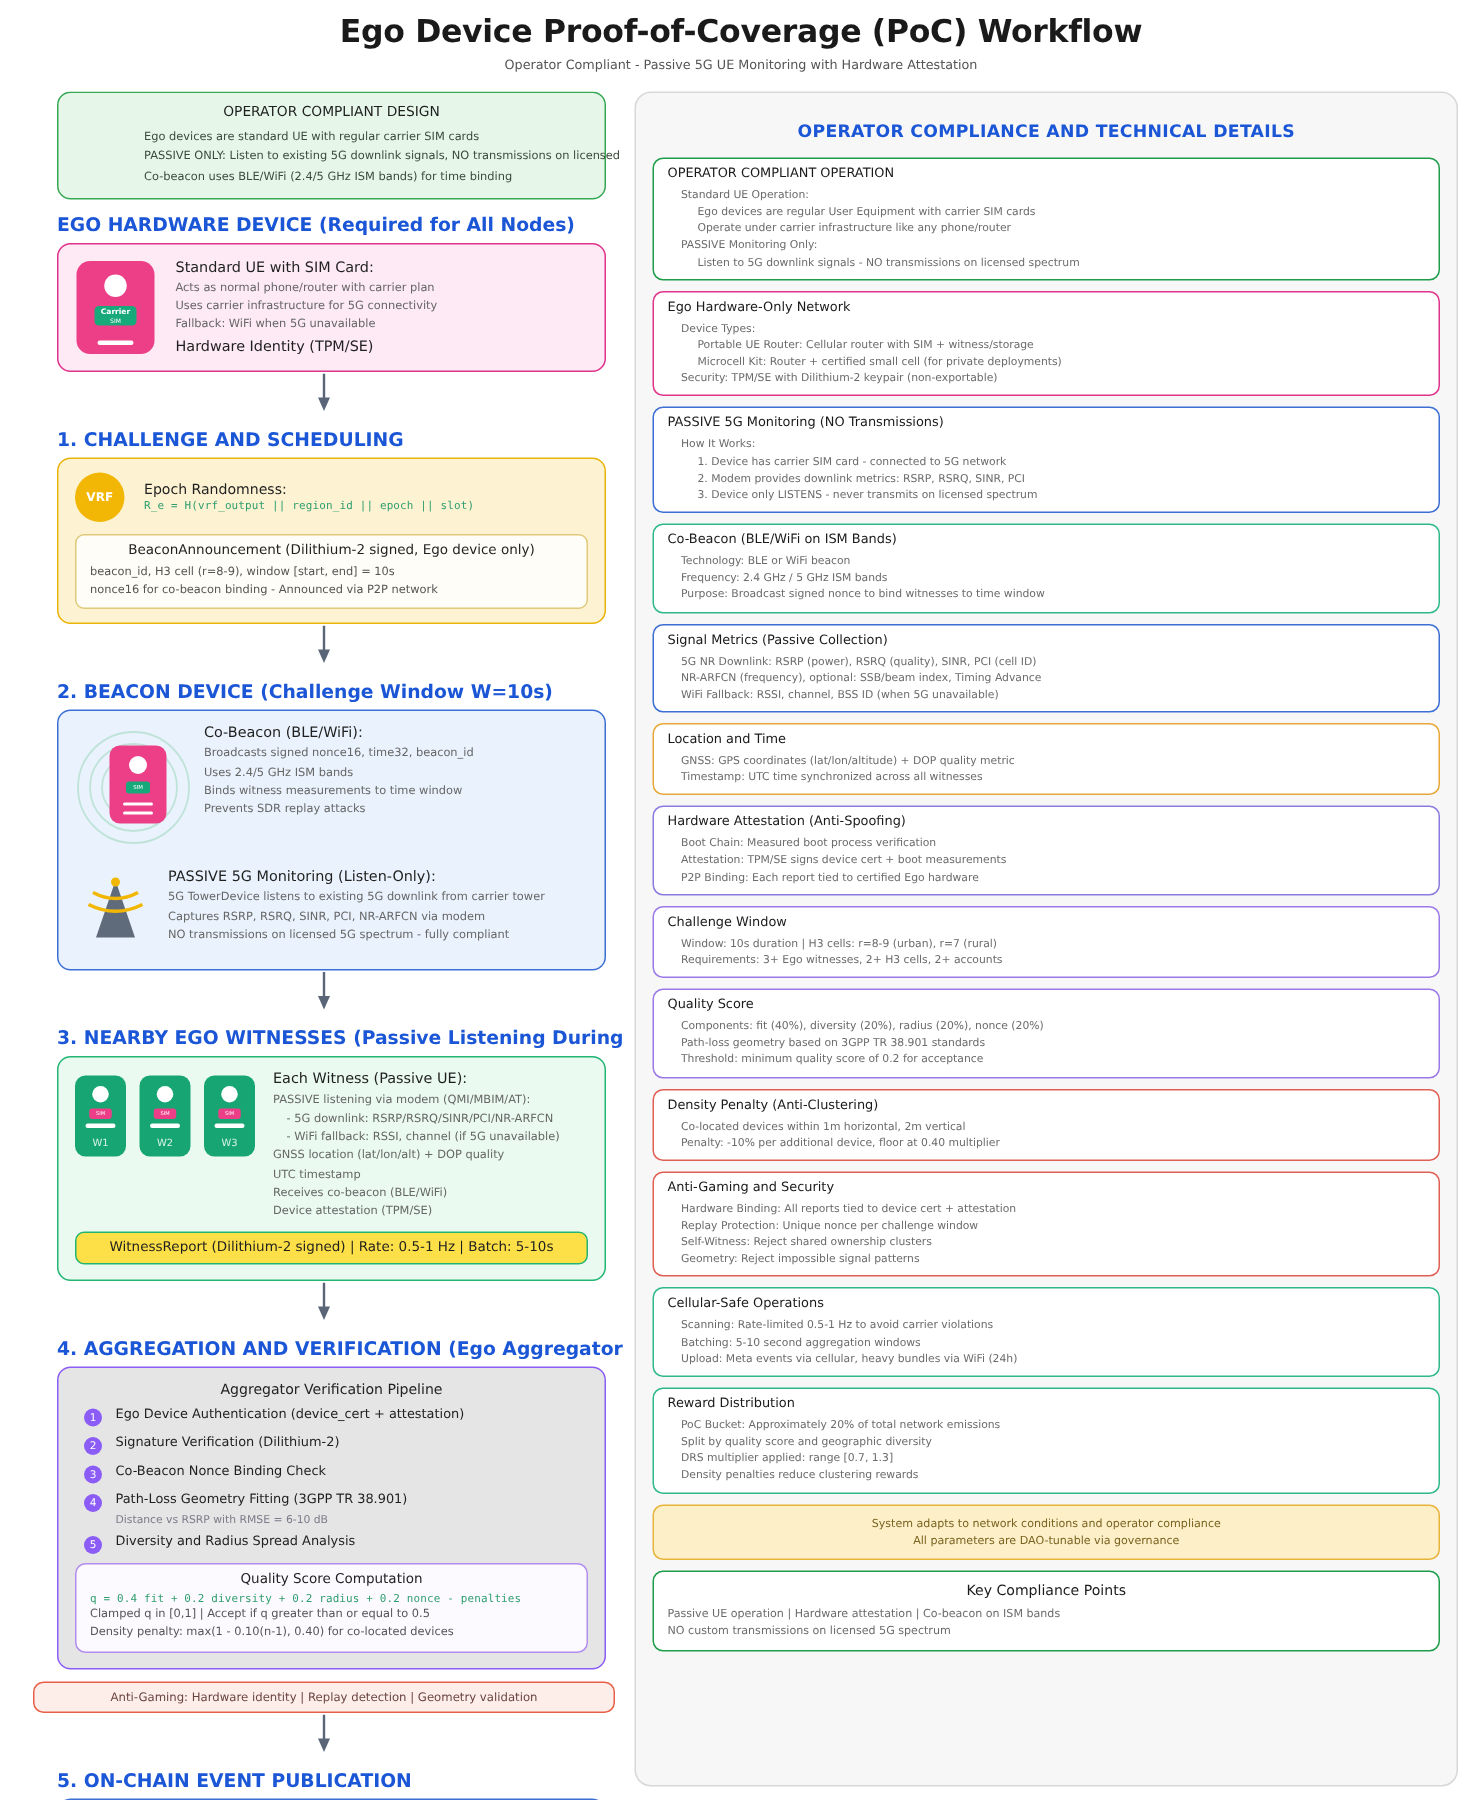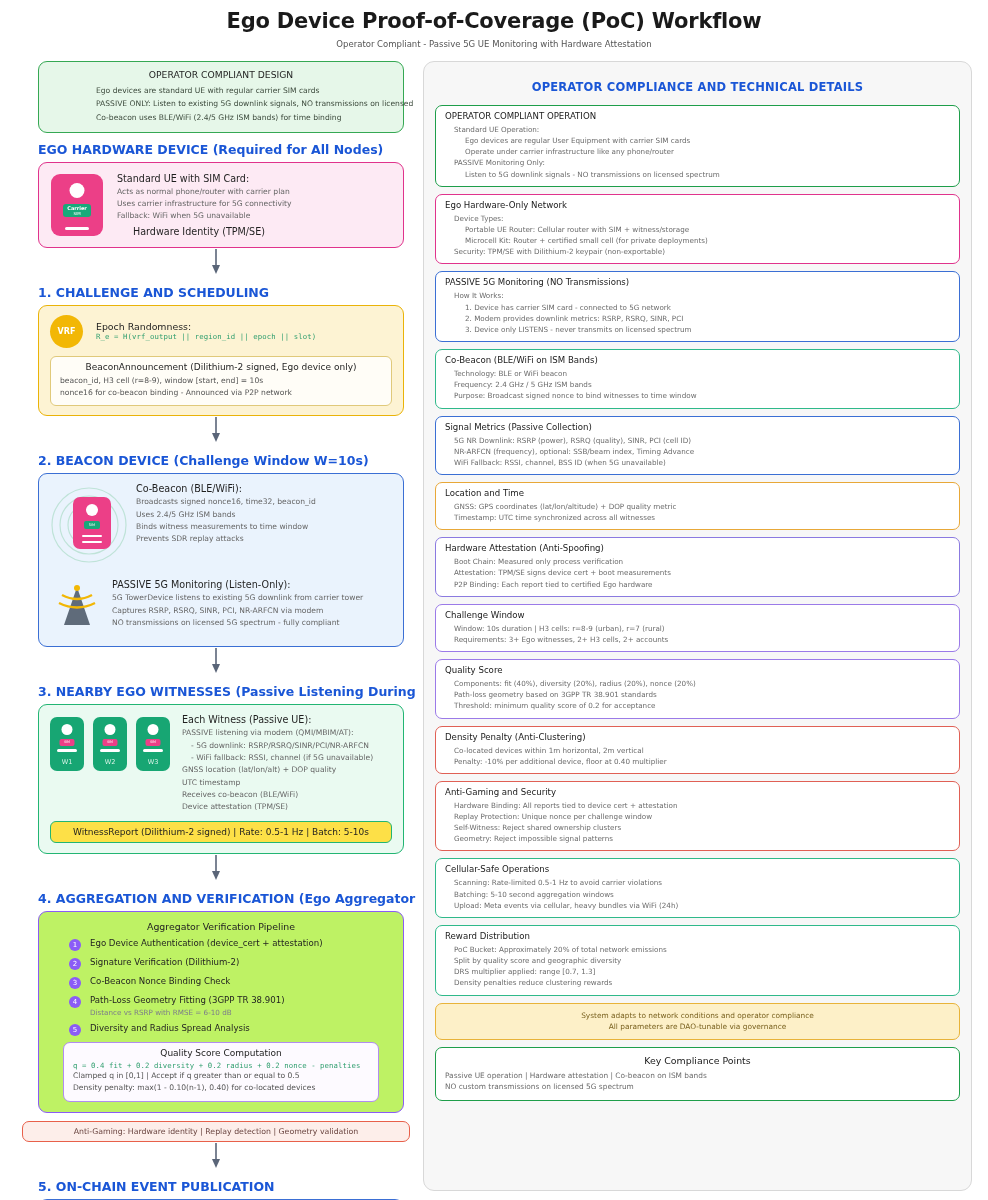--- a/index.html
+++ b/index.html
@@ -48,21 +48,21 @@
   .phone {
     width: 52px; height: 62px; border-radius: 9px; background: #ec3f87;
     position: relative; flex: none;
   }
   .phone .dot { position: absolute; top: 9px; left: 50%; transform: translateX(-50%); width: 15px; height: 15px; border-radius: 50%; background: #fff; }
   .phone .sim { position: absolute; top: 30px; left: 50%; transform: translateX(-50%); width: 28px; height: 13px; border-radius: 3px; background: #18a97a; color: #fff; font-size: 5px; text-align: center; line-height: 6px; padding-top: 1px; font-weight: bold; }
   .phone .sim i { display:block; font-style: normal; font-size: 4px; font-weight: normal; }
   .phone .bar { position: absolute; bottom: 6px; left: 50%; transform: translateX(-50%); width: 24px; height: 3px; border-radius: 2px; background: #fff; }
   .hw-txt h4 { font-size: 9.6px; color: #1f1f1f; font-weight: normal; margin-bottom: 2px; }
   .hw-txt .sub { font-size: 7.6px; color: #666; line-height: 1.62; }
-  .hw-txt .big { font-size: 9.6px; color: #1f1f1f; margin-top: 3px; margin-left: 16px; }
+  .hw-txt .big { font-size: 9.6px; color: #1f1f1f; margin-top: 3px; }
 
   
   .arrow { width: 100%; display: flex; justify-content: center; align-items: center; height: 28px; }
   .arrow svg { display: block; }
 
   
   .challenge { background: #fdf3d3; border-color: #eab308; margin: 0 12px 0 22px; padding: 9px 11px; }
   .vrf-row { display: flex; align-items: center; gap: 13px; margin-bottom: 8px; }
   .vrf-circle { width: 33px; height: 33px; border-radius: 50%; background: #f2b705; color: #fff; font-size: 8px; font-weight: bold; display: flex; align-items: center; justify-content: center; flex: none; }
   .vrf-txt h4 { font-size: 9.4px; font-weight: normal; color: #1f1f1f; }
@@ -93,21 +93,21 @@
   .wdev { width: 34px; height: 54px; border-radius: 7px; background: #17a673; position: relative; }
   .wdev .dot { position: absolute; top: 7px; left: 50%; transform: translateX(-50%); width: 11px; height: 11px; border-radius: 50%; background: #fff; }
   .wdev .sim { position: absolute; top: 22px; left: 50%; transform: translateX(-50%); width: 15px; height: 7px; border-radius: 2px; background: #ec3f87; color:#fff; font-size: 3.4px; text-align:center; line-height: 7px;}
   .wdev .bar { position: absolute; top: 32px; left: 50%; transform: translateX(-50%); width: 20px; height: 2.4px; background:#fff; border-radius:2px;}
   .wdev .lbl { position: absolute; bottom: 5px; left: 0; width: 100%; text-align: center; font-size: 6.6px; color: #d9f3e7; }
   .wtxt h4 { font-size: 9.6px; font-weight: normal; color: #1f1f1f; margin-bottom: 2px; }
   .wtxt .sub { font-size: 7.6px; color: #666; line-height: 1.62; }
   .wreport { background: #fde047; border: 1px solid #22b573; border-radius: 6px; text-align: center; font-size: 9px; color: #1f1f1f; padding: 5px; margin-top: 8px; }
 
   
-  .agg { background: #bef264; border-color: #8b5cf6; margin: 0 12px 0 22px; padding: 9px 24px 10px; }
+  .agg { background: #e5e5e5; border-color: #8b5cf6; margin: 0 12px 0 22px; padding: 9px 11px 10px; }
   .agg > .box-title { font-size: 9.4px; margin-bottom: 6px; }
   .step { display: flex; align-items: flex-start; gap: 9px; margin-bottom: 6px; padding-left: 6px; }
   .step .num { width: 12px; height: 12px; border-radius: 50%; background: #8b5cf6; color: #fff; font-size: 7px; display: flex; align-items: center; justify-content: center; flex: none; margin-top: 1px; }
   .step .st { font-size: 8.6px; color: #1f1f1f; line-height: 1.3; }
   .step .st small { display: block; font-size: 7.2px; color: #7c7c8a; margin-top: 1px; }
   .qsc { background: #fdfaff; border: 1px solid #b18df0; border-radius: 7px; padding: 5px 9px 6px; margin-top: 4px; }
   .qsc .box-title { font-size: 9px; }
   .antigaming { background: #fdeeea; border: 1px solid #e8604a; border-radius: 7px; text-align: center; font-size: 7.8px; color: #6a4540; padding: 5px; margin: 8px 6px 0 6px; }
 
   
@@ -381,21 +381,21 @@
             <p class="ind1">NR-ARFCN (frequency), optional: SSB/beam index, Timing Advance</p>
             <p class="ind1">WiFi Fallback: RSSI, channel, BSS ID (when 5G unavailable)</p>
           </div>
           <div class="dbox" style="border-color: rgb(232, 168, 56);">
             <h5>Location and Time</h5>
             <p class="ind1">GNSS: GPS coordinates (lat/lon/altitude) + DOP quality metric</p>
             <p class="ind1">Timestamp: UTC time synchronized across all witnesses</p>
           </div>
           <div class="dbox" style="border-color: rgb(139, 122, 224);">
             <h5>Hardware Attestation (Anti-Spoofing)</h5>
-            <p class="ind1">Boot Chain: Measured only process verification</p>
+            <p class="ind1">Boot Chain: Measured boot process verification</p>
             <p class="ind1">Attestation: TPM/SE signs device cert + boot measurements</p>
             <p class="ind1">P2P Binding: Each report tied to certified Ego hardware</p>
           </div>
           <div class="dbox" style="border-color: rgb(155, 122, 232);">
             <h5>Challenge Window</h5>
             <p class="ind1">Window: 10s duration | H3 cells: r=8-9 (urban), r=7 (rural)</p>
             <p class="ind1">Requirements: 3+ Ego witnesses, 2+ H3 cells, 2+ accounts</p>
           </div>
           <div class="dbox" style="border-color: rgb(155, 122, 232);">
             <h5>Quality Score</h5>

